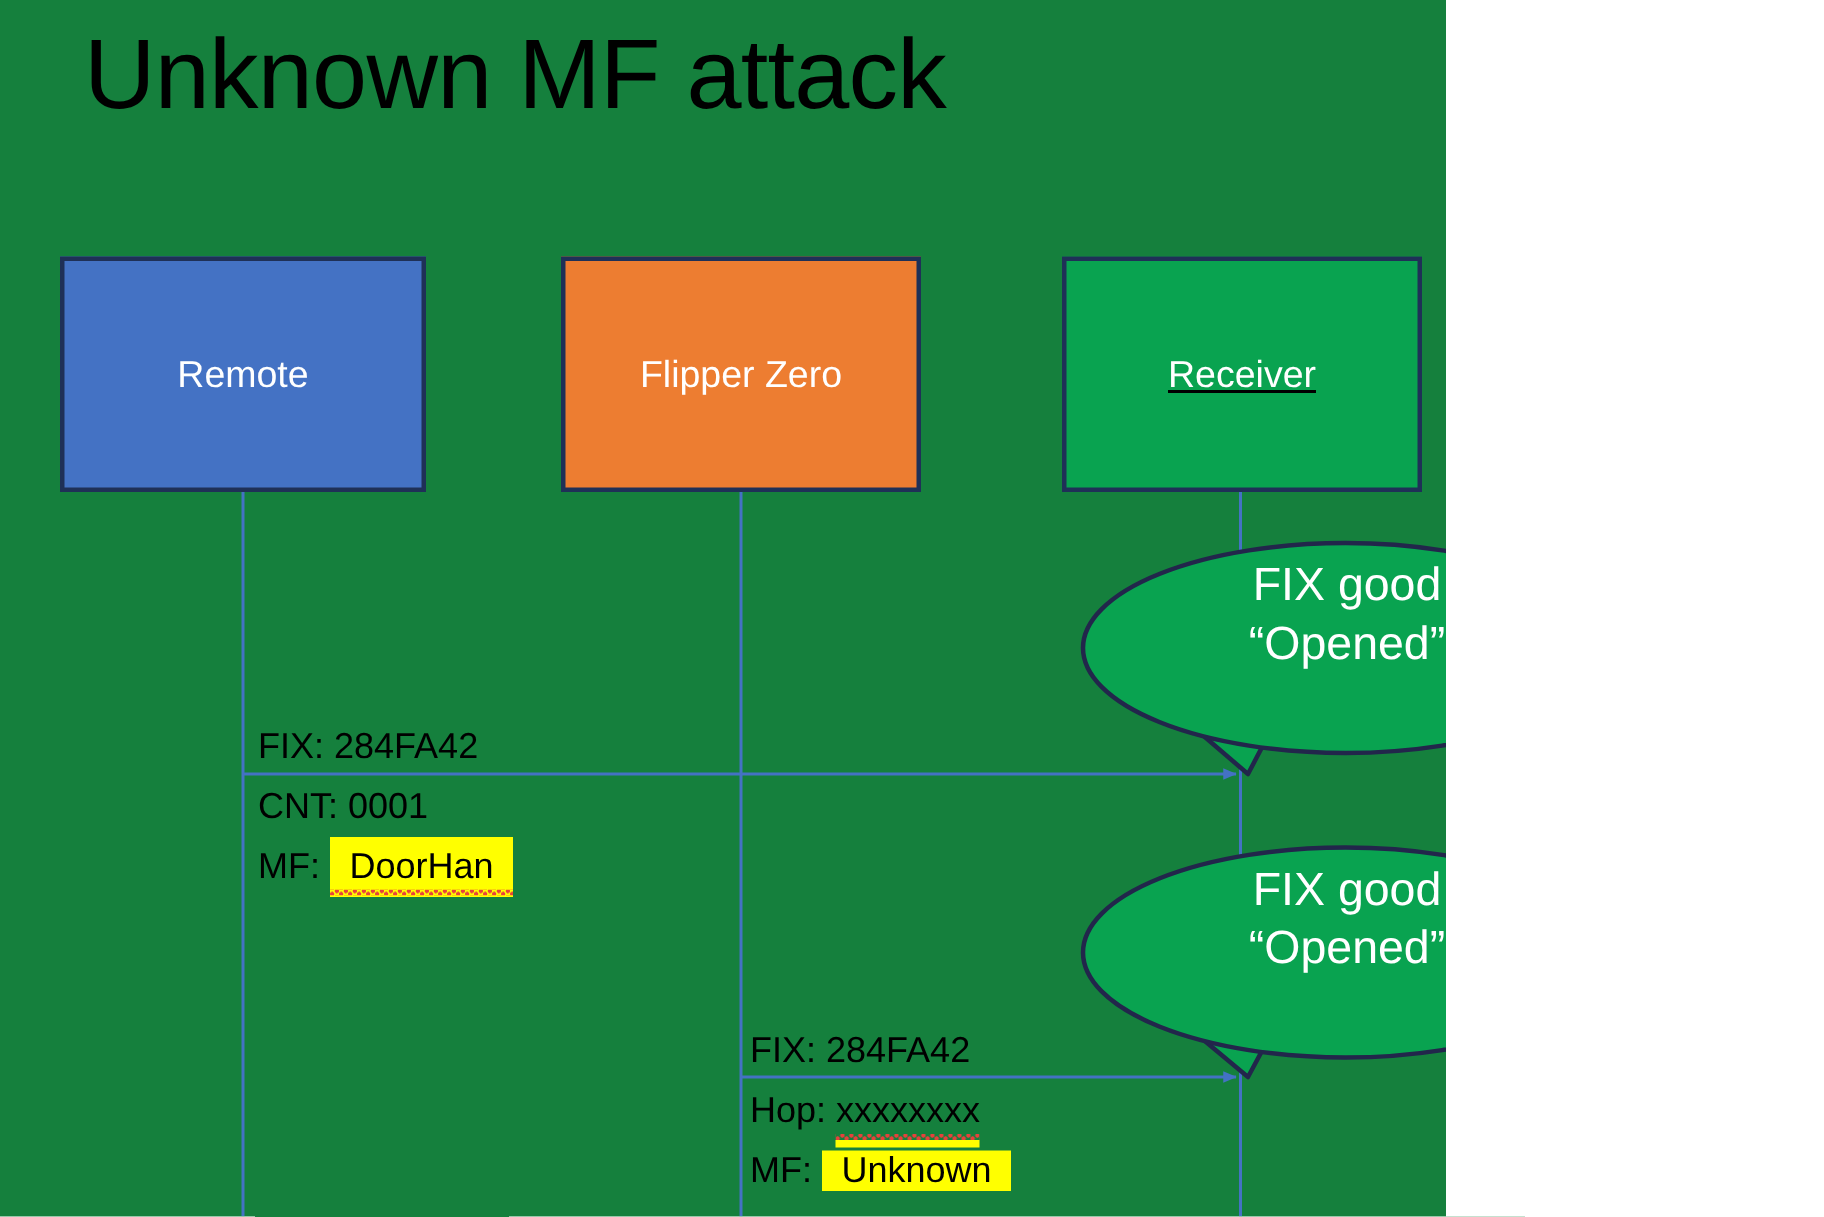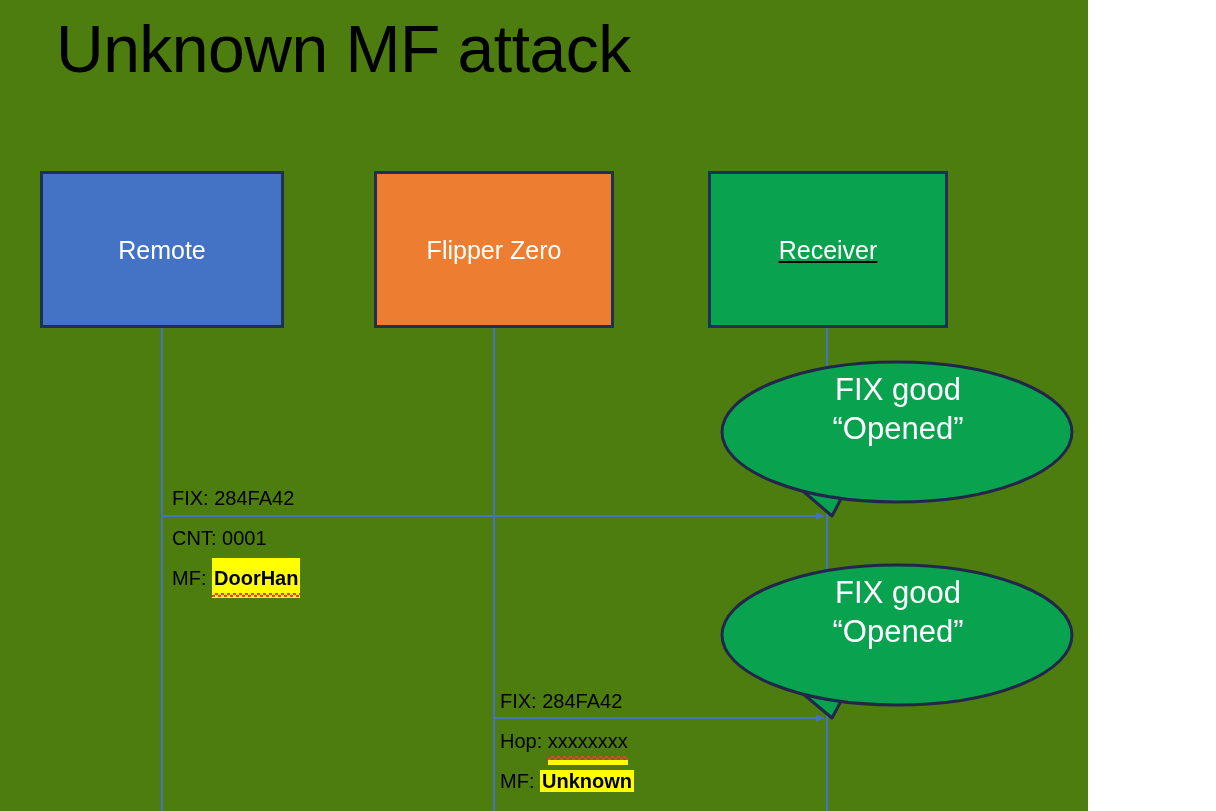--- a/index.html
+++ b/index.html
@@ -6,23 +6,23 @@
     margin: 0;
     padding: 0;
     background: #ffffff;
   }
   body {
     font-family: "Liberation Sans", sans-serif;
     -webkit-font-smoothing: antialiased;
   }
   #slide {
     position: relative;
-    width: 1088px;
+    width: 964px;
     height: 811px;
-    background: #4d7c0f;
+    background: #15803d;
     overflow: hidden;
   }
 
   
   #slide-title {
     position: absolute;
     left: 56px;
     top: 8px;
     font-size: 66px;
     line-height: 82px;
@@ -58,33 +58,32 @@
     text-align: left;
     white-space: nowrap;
   }
   #actor-remote  { left: 40px;  top: 171px; width: 244px; height: 157px; }
   #actor-flipper { left: 374px; top: 171px; width: 240px; height: 157px; }
   #actor-receiver{ left: 708px; top: 171px; width: 240px; height: 157px; text-decoration: underline; }
 
   
   .msg-block {
     position: absolute;
-    font-size: 20px;
+    font-size: 24px;
     line-height: 40px;
     color: #000000;
     white-space: nowrap;
   }
   #msg-remote  { left: 172px; top: 478px; }
   #msg-flipper { left: 500px; top: 681px; }
   .msg-line { height: 40px; }
 
   .hl {
     background: #FFFF00;
-    padding: 0 2px;
-    font-weight: bold;
+    padding: 0 13px;
   }
   .squiggle {
     position: relative;
     display: inline-block;
   }
   .squiggle::after {
     content: "";
     position: absolute;
     left: 0;
     right: 0;

